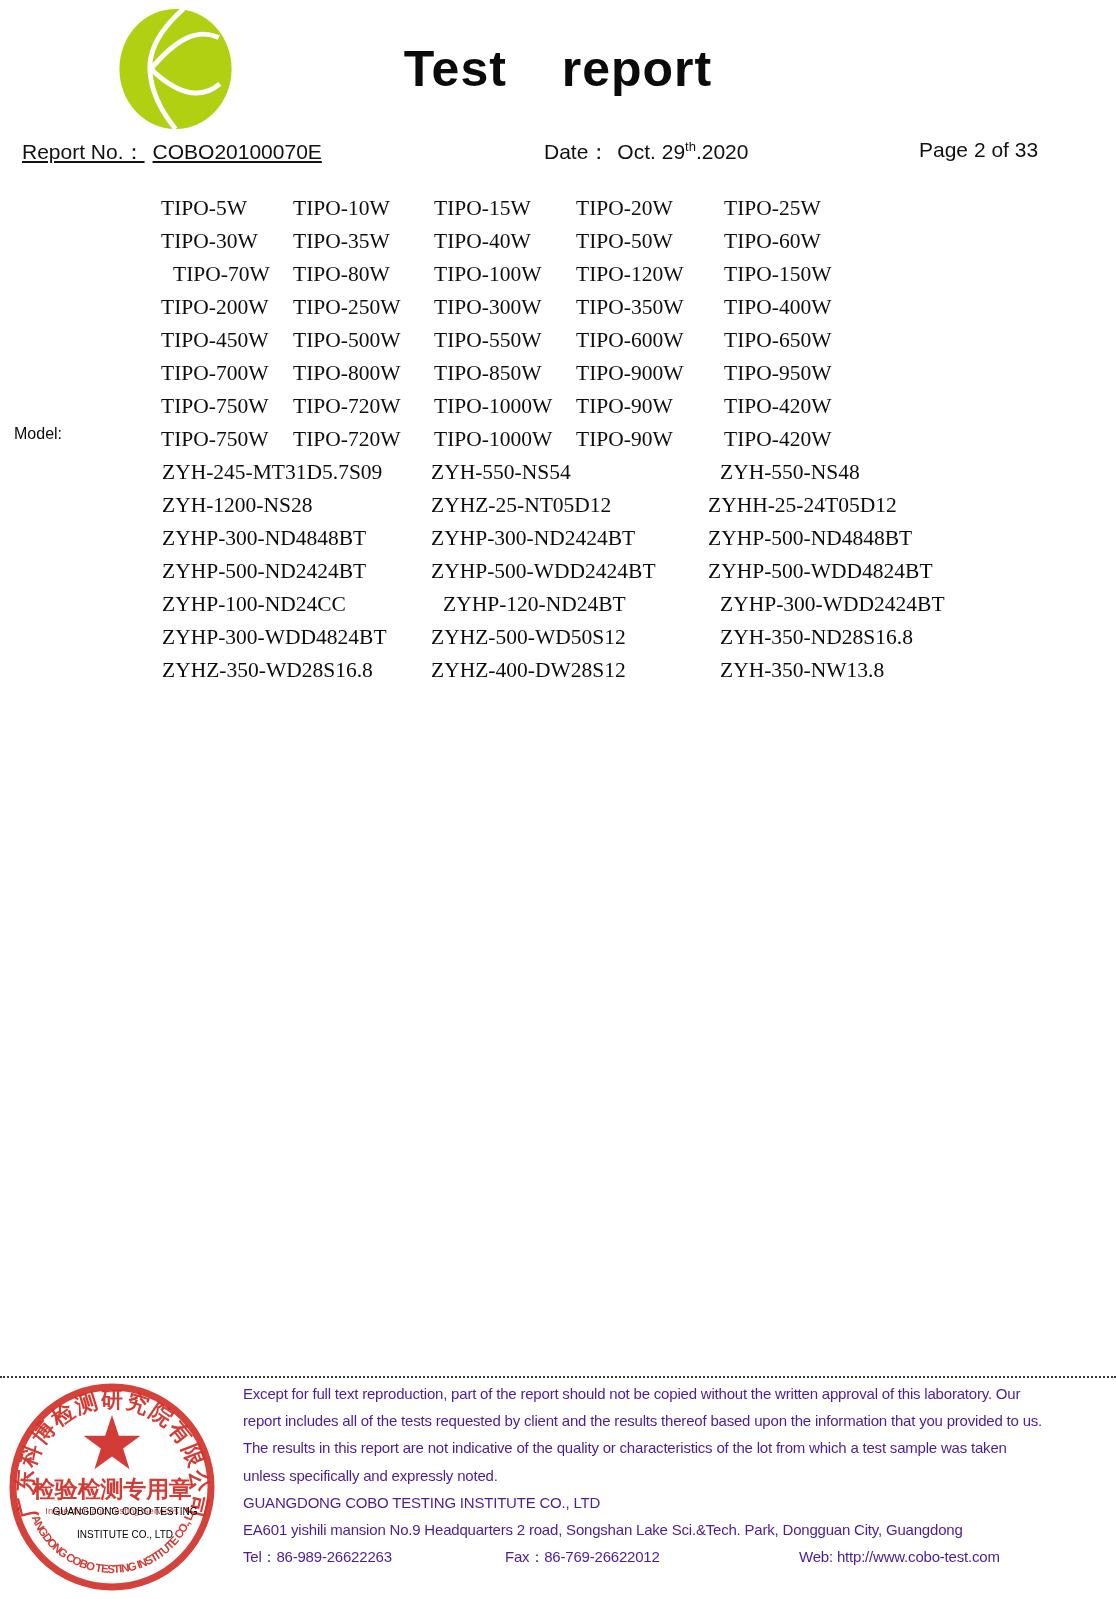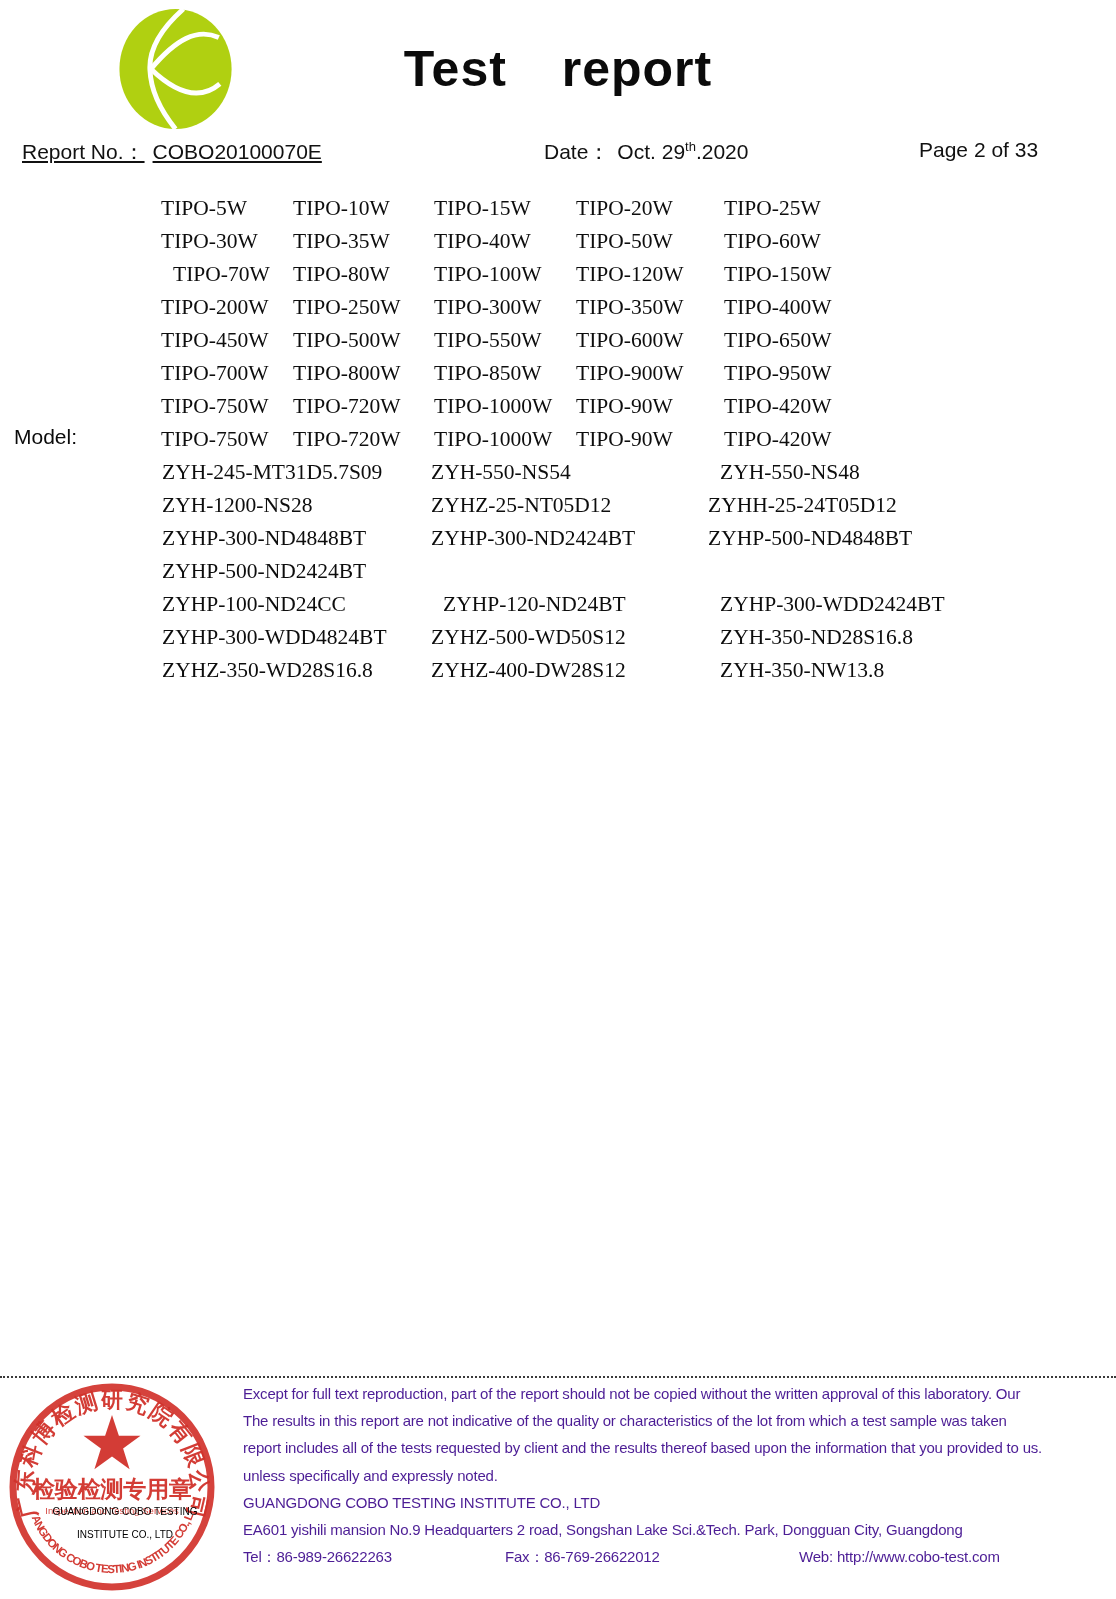--- a/index.html
+++ b/index.html
@@ -19,21 +19,21 @@
   }
   .info-row { left:0; top:138px; width:100%; height:30px; font-size:21px; }
   .info-row .seg { position:absolute; top:0; white-space:nowrap; }
   .seg-report { left:22px;text-decoration:underline; }
   .seg-date { left:544px; }
   .seg-page { left:919px; }
   .lblgap { margin-right:8px; }
   sup { font-size:13px; }
 
   
-  .model-label { left:14px; top:425px; font-size:21px; color:#0b0b0b; }
+  .model-label { left:14px; top:425px; font-size:16px; color:#0b0b0b; }
   .model-table {
     left:0; top:192px; width:1116px;
     font-family:"Liberation Serif", serif; font-size:21.5px; color:#0d0d0d;padding-left:24px;
   }
   .mrow { position:relative; height:33px; }
   .mrow span { position:absolute; top:0; line-height:33px; white-space:nowrap; }
   .c1 { left:137px; } .c2 { left:269px; } .c3 { left:410px; }
   .c4 { left:552px; } .c5 { left:700px; }
   .z1 { left:138px; } .z2 { left:407px; } .z3 { left:684px; }
   .ind12 { margin-left:12px; }
@@ -149,20 +149,22 @@
       <span class="z2">ZYHZ-25-NT05D12</span>
       <span class="z3">ZYHH-25-24T05D12</span>
     </div>
     <div class="mrow">
       <span class="z1">ZYHP-300-ND4848BT</span>
       <span class="z2">ZYHP-300-ND2424BT</span>
       <span class="z3">ZYHP-500-ND4848BT</span>
     </div>
     <div class="mrow">
       <span class="z1">ZYHP-500-ND2424BT</span>
+      <span class="z2">ZYHP-500-WDD2424BT</span>
+      <span class="z3">ZYHP-500-WDD4824BT</span>
     </div>
     <div class="mrow">
       <span class="z1">ZYHP-100-ND24CC</span>
       <span class="z2 ind12">ZYHP-120-ND24BT</span>
       <span class="z3 ind12">ZYHP-300-WDD2424BT</span>
     </div>
     <div class="mrow">
       <span class="z1">ZYHP-300-WDD4824BT</span>
       <span class="z2">ZYHZ-500-WD50S12</span>
       <span class="z3 ind12">ZYH-350-ND28S16.8</span>
@@ -171,22 +173,22 @@
       <span class="z1">ZYHZ-350-WD28S16.8</span>
       <span class="z2">ZYHZ-400-DW28S12</span>
       <span class="z3 ind12">ZYH-350-NW13.8</span>
     </div>
   </div>
 
   <div class="abs divider"></div>
 
   <div class="abs footer-block">
     <div class="fline">Except for full text reproduction, part of the report should not be copied without the written approval of this laboratory. Our</div>
+    <div class="fline">report includes all of the tests requested by client and the results thereof based upon the information that you provided to us.</div>
     <div class="fline">The results in this report are not indicative of the quality or characteristics of the lot from which a test sample was taken</div>
-    <div class="fline">report includes all of the tests requested by client and the results thereof based upon the information that you provided to us.</div>
     <div class="fline">unless specifically and expressly noted.</div>
     <div class="fline">GUANGDONG COBO TESTING INSTITUTE CO., LTD</div>
     <div class="fline">EA601 yishili mansion No.9 Headquarters 2 road, Songshan Lake Sci.&amp;Tech. Park, Dongguan City, Guangdong</div>
     <div class="fline contact-line">
       <span class="seg seg-tel"><span>Tel：</span><span>86-989-26622263</span></span>
       <span class="seg seg-fax"><span>Fax：</span><span>86-769-26622012</span></span>
       <span class="seg seg-web"><span>Web: </span><span>http://www.cobo-test.com</span></span>
     </div>
   </div>
 

